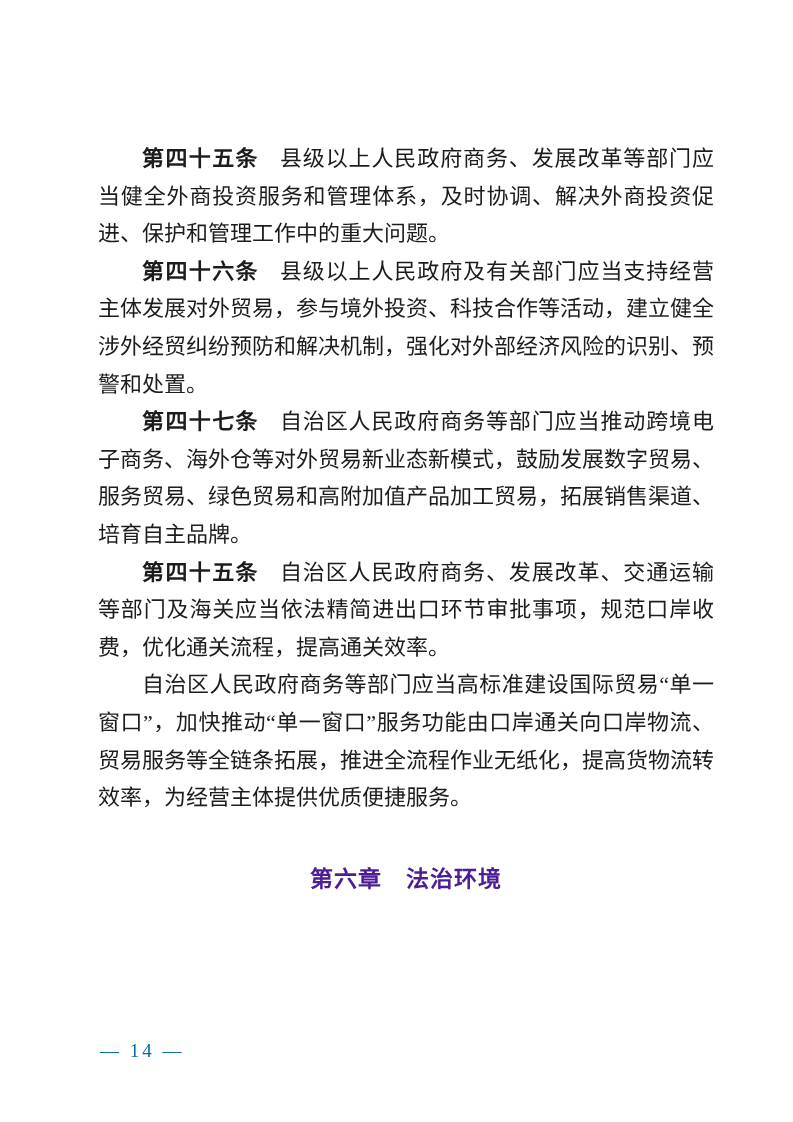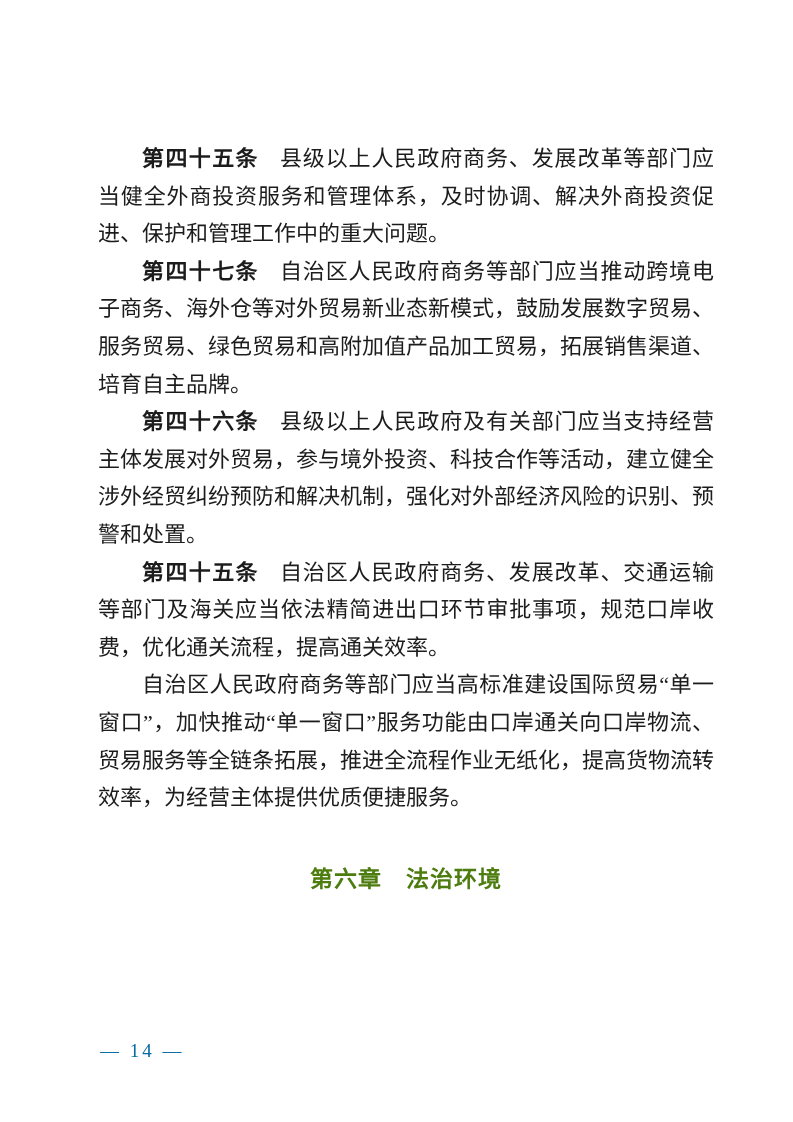--- a/index.html
+++ b/index.html
@@ -39,44 +39,44 @@
       letter-spacing: 0.5px;
     }
     h2.chapter-heading {
       margin: 47px 0 0 0;
       text-align: center;
       font-family: "Liberation Sans", "DejaVu Sans", sans-serif;
       font-weight: bold;
       font-size: 23px;
       line-height: 30px;
       letter-spacing: 1px;
-      color: #4d7c0f;
+      color: #4c1d95;
     }
     .page-footer {
       position: absolute;
       left: 100px;
       top: 1039px;
       font-size: 19px;
       line-height: 24px;
       letter-spacing: 3px;
       color: #0369a1;
       font-family: "Liberation Serif", "DejaVu Serif", serif;
     }
   </style>
 </head>
 <body>
 
 <div class="text-block">
 
 
   <p class="body-para indent"><span class="article-title">第四十五条</span><span>县级以上人民政府商务、发展改革等部门应当健全外商投资服务和管理体系，及时协调、解决外商投资促进、保护和管理工作中的重大问题。</span></p>
 
+  <p class="body-para indent"><span class="article-title">第四十六条</span><span>县级以上人民政府及有关部门应当支持经营主体发展对外贸易，参与境外投资、科技合作等活动，建立健全涉外经贸纠纷预防和解决机制，强化对外部经济风险的识别、预警和处置。</span></p>
+
   <p class="body-para indent"><span class="article-title">第四十七条</span><span>自治区人民政府商务等部门应当推动跨境电子商务、海外仓等对外贸易新业态新模式，鼓励发展数字贸易、服务贸易、绿色贸易和高附加值产品加工贸易，拓展销售渠道、培育自主品牌。</span></p>
-
-  <p class="body-para indent"><span class="article-title">第四十六条</span><span>县级以上人民政府及有关部门应当支持经营主体发展对外贸易，参与境外投资、科技合作等活动，建立健全涉外经贸纠纷预防和解决机制，强化对外部经济风险的识别、预警和处置。</span></p>
 
   <p class="body-para indent"><span class="article-title">第四十五条</span><span>自治区人民政府商务、发展改革、交通运输等部门及海关应当依法精简进出口环节审批事项，规范口岸收费，优化通关流程，提高通关效率。</span></p>
 
   <p class="body-para indent"><span>自治区人民政府商务等部门应当高标准建设国际贸易“单一窗口”，加快推动“单一窗口”服务功能由口岸通关向口岸物流、贸易服务等全链条拓展，推进全流程作业无纸化，提高货物流转效率，为经营主体提供优质便捷服务。</span></p>
 
   <h2 class="chapter-heading">第六章　法治环境</h2>
 
 </div>
 
 <div class="page-footer">— 14 —</div>

